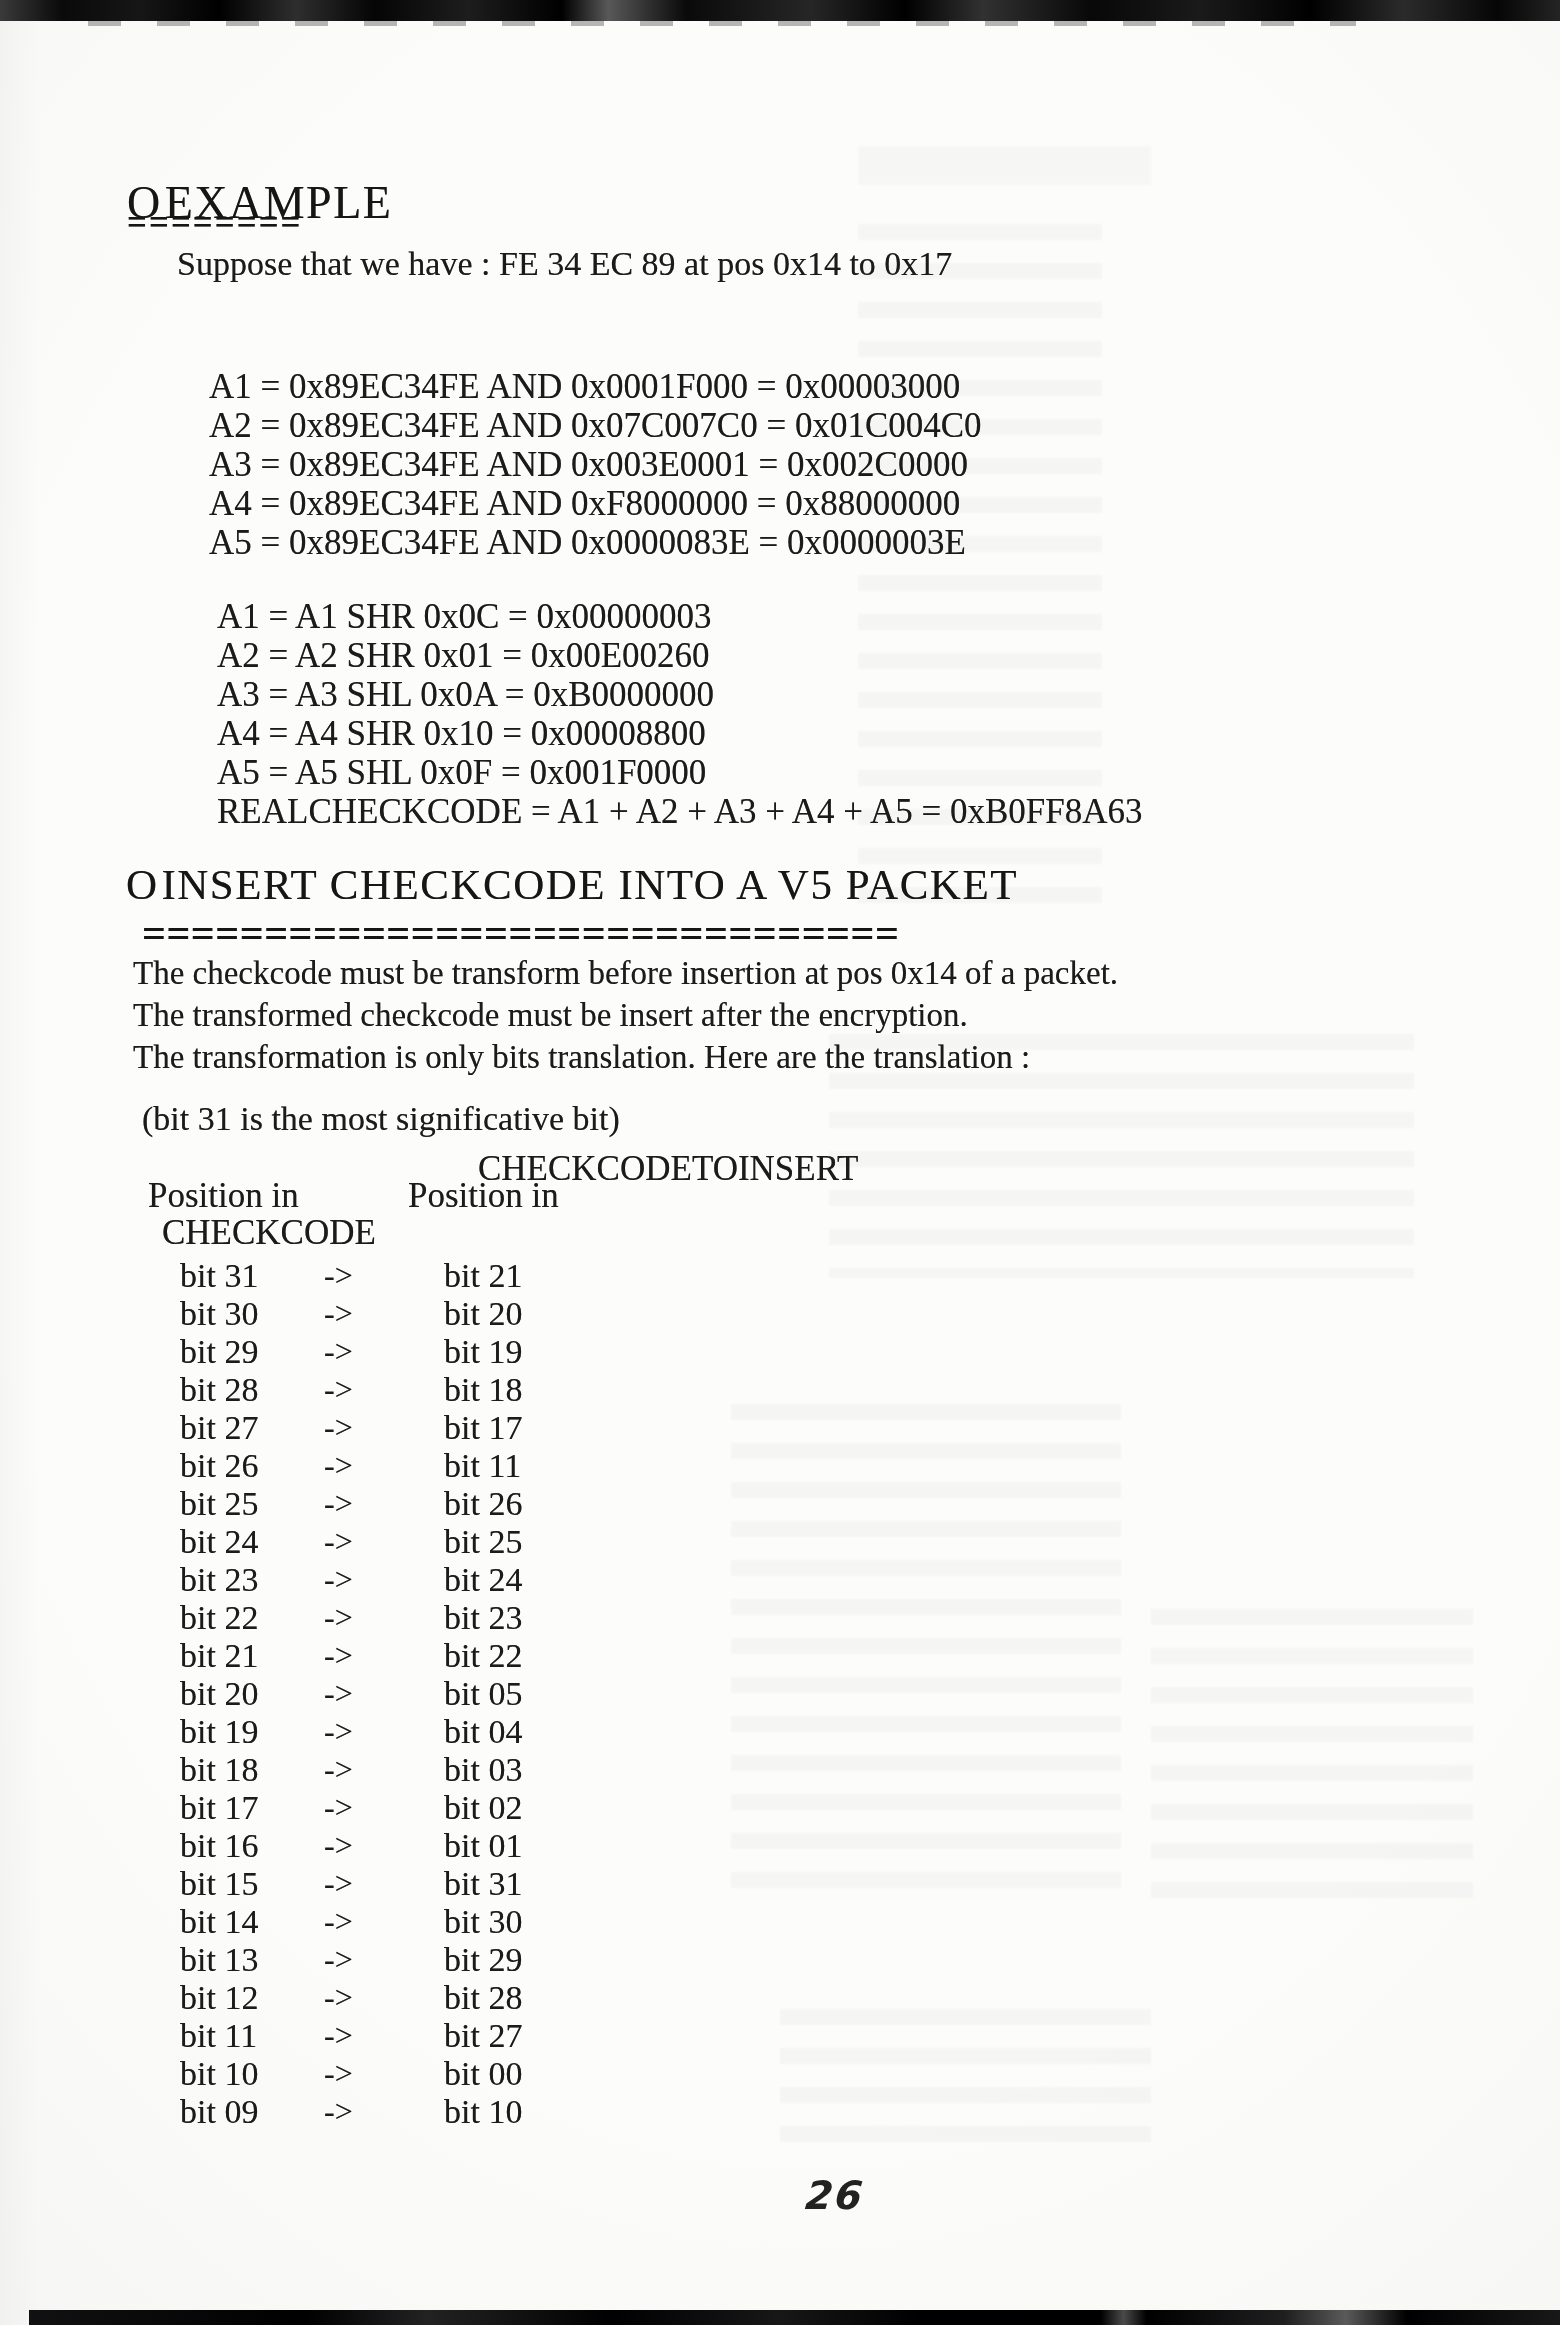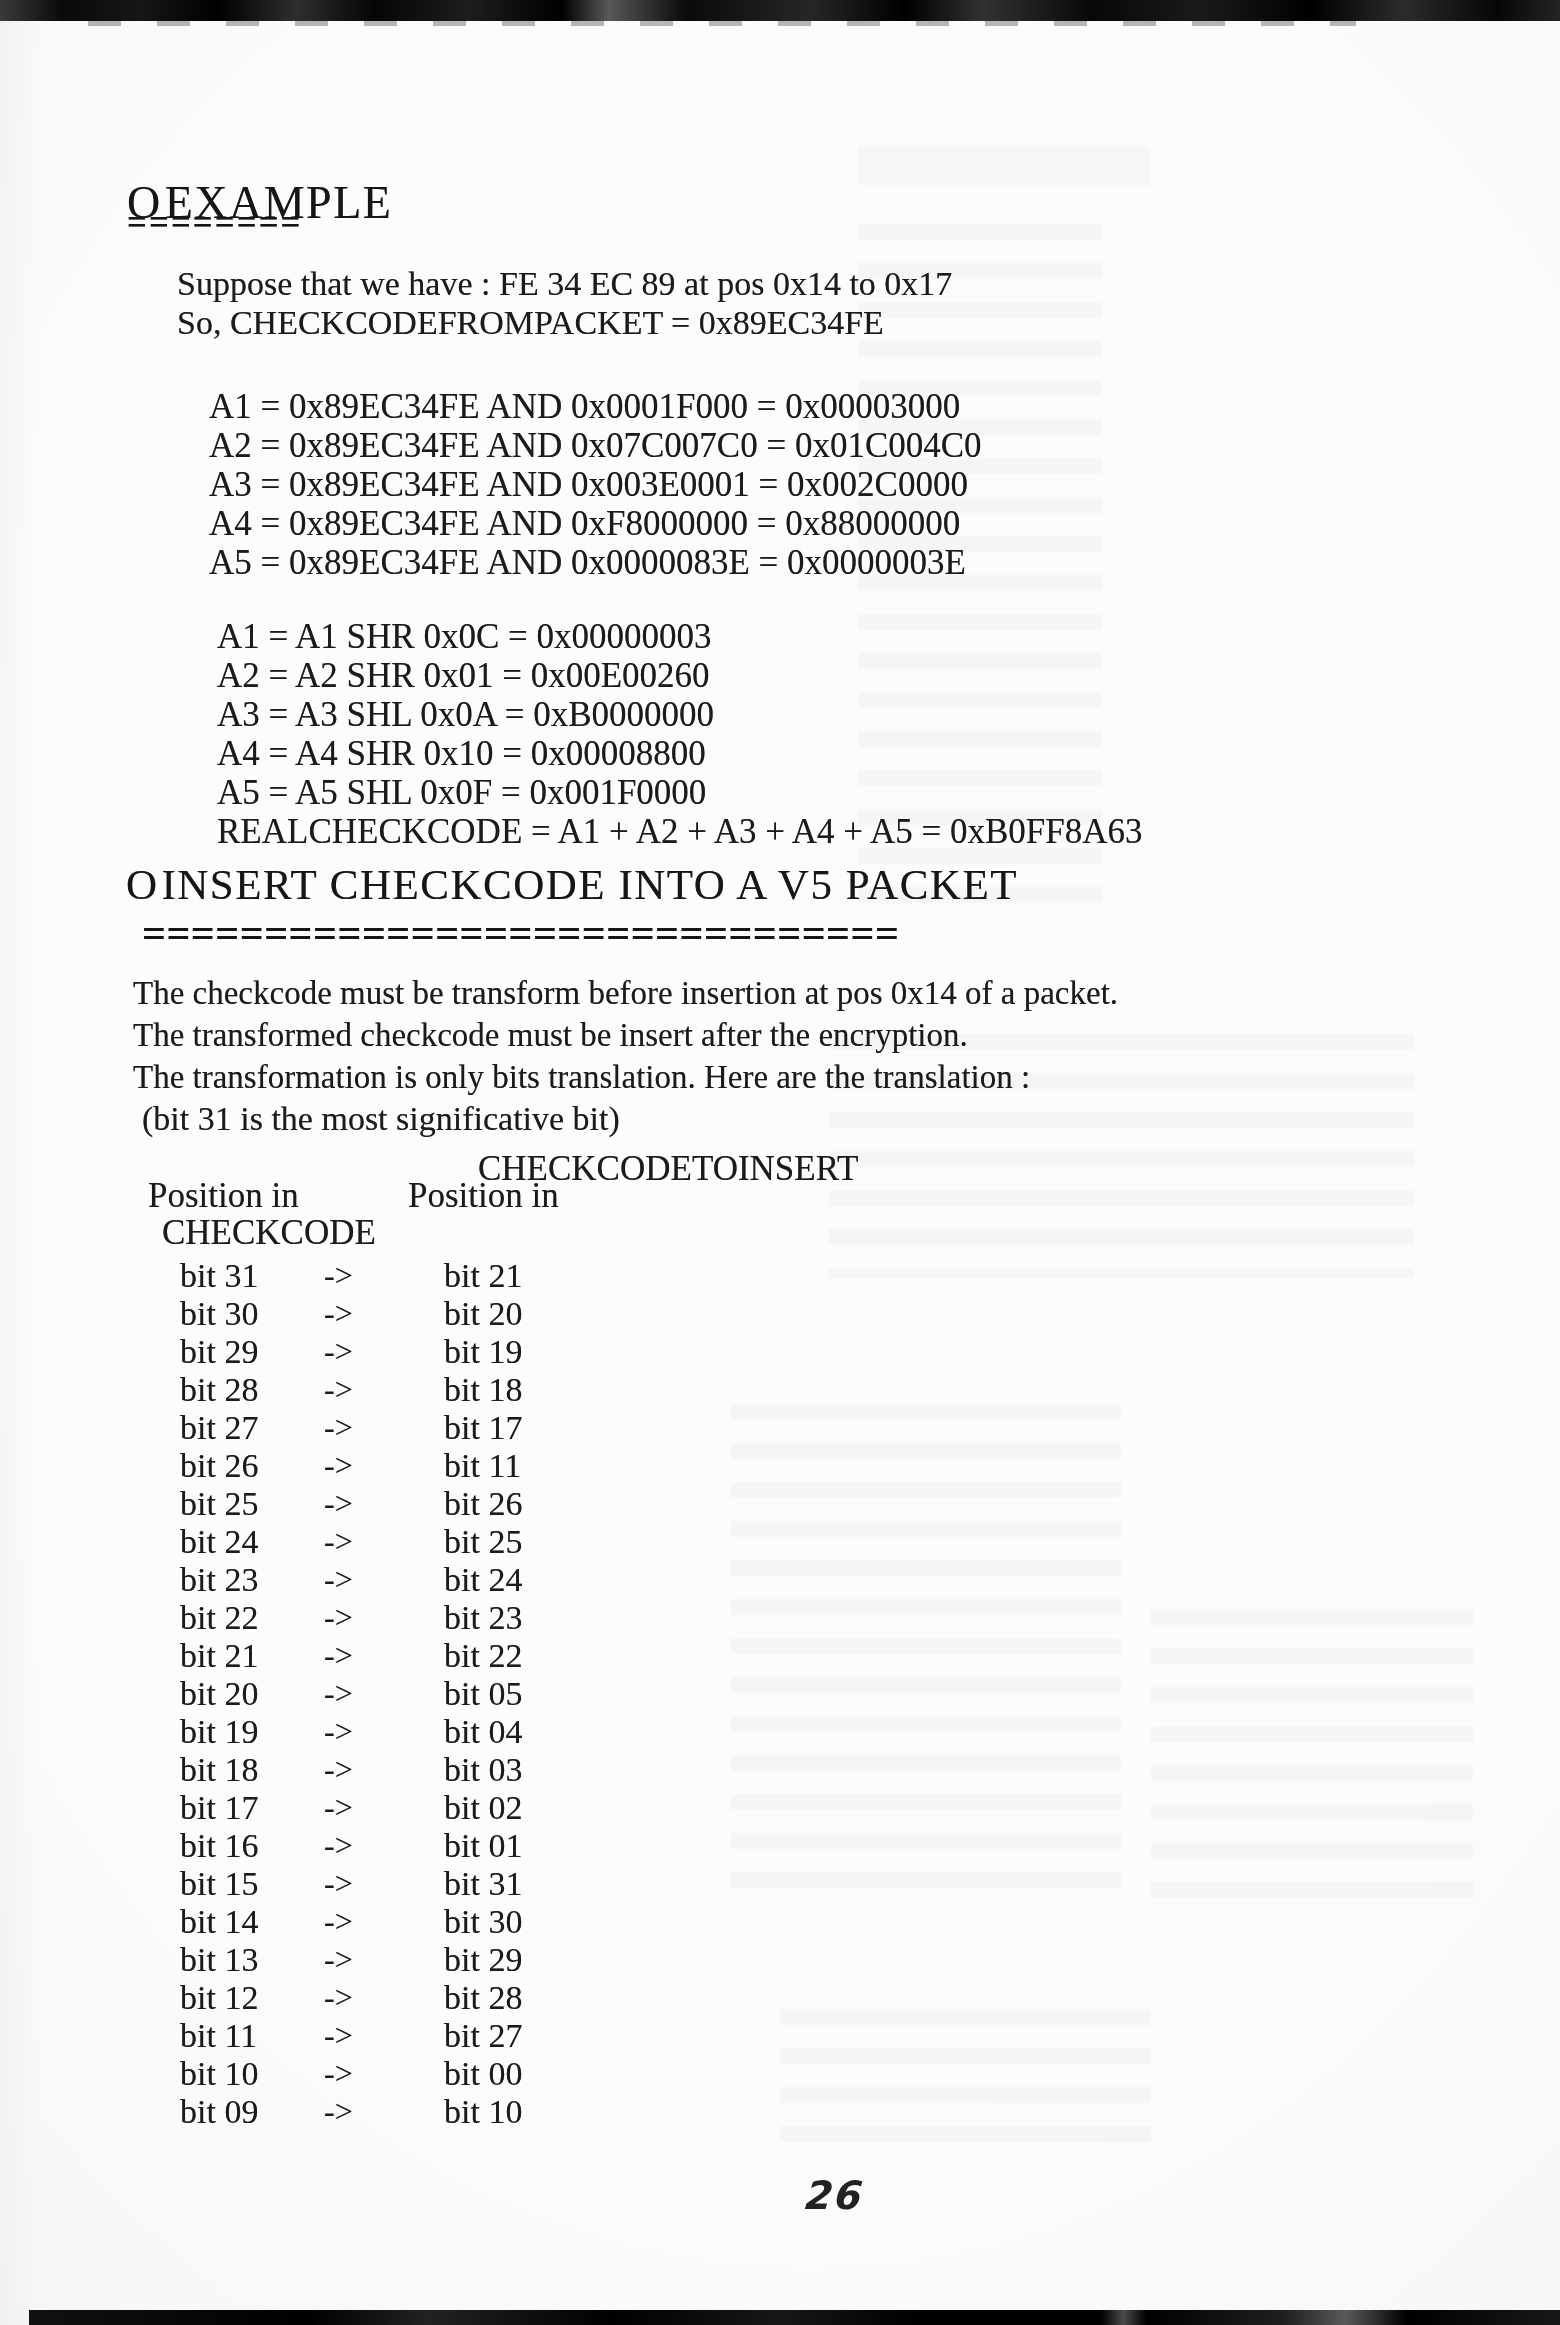--- a/index.html
+++ b/index.html
@@ -51,21 +51,21 @@
     position:absolute;margin:0;font-weight:normal;white-space:nowrap;
     letter-spacing:1.5px;color:#161616;
   }
   .h-example{left:127px;top:176px;font-size:46px;}
   .h-insert{left:126px;top:860px;font-size:43px;}
   .bullet{display:inline-block;margin-right:2.9px;}
   .underline{position:absolute;white-space:nowrap;color:#161616;font-weight:bold;}
   .u-example{left:127px;top:203px;font-size:35px;letter-spacing:2px;}
   .u-insert{left:142px;top:909px;font-size:42px;letter-spacing:0.5px;}
 
-  .textblock{position:absolute;white-space:nowrap;margin-top:20px;}
+  .textblock{position:absolute;white-space:nowrap;}
   .tline{white-space:nowrap;}
   .intro{left:177px;top:244px;font-size:34px;line-height:39px;}
   .and-block{left:209px;top:367px;font-size:35px;line-height:39px;}
   .shift-block{left:217px;top:597px;font-size:35px;line-height:39px;}
   .para{left:133px;top:952px;font-size:33px;line-height:42px;}
   .note{position:absolute;left:142px;top:1100px;font-size:34px;white-space:nowrap;}
 
   .th{position:absolute;font-size:35px;white-space:nowrap;}
   .th1a{left:148px;top:1176px;}
   .th2a{left:408px;top:1176px;}
@@ -103,21 +103,20 @@
   <div class="ghost g5 glines"></div>
   <div class="ghost g6 glines"></div>
 
   <h1 class="heading h-example"><span class="bullet">O</span><span>EXAMPLE</span></h1>
   <div class="underline u-example">========</div>
 
   <div class="textblock intro">
 
       <div class="tline">Suppose that we have : FE 34 EC 89 at pos 0x14 to 0x17</div>
 
-      <div class="tline">So, CHECKCODEFROMPACKET = 0x89EC34FE</div>
     </div>
 
   <div class="textblock and-block">
 
       <div class="tline">A1 = 0x89EC34FE AND 0x0001F000 = 0x00003000</div>
 
       <div class="tline">A2 = 0x89EC34FE AND 0x07C007C0 = 0x01C004C0</div>
 
       <div class="tline">A3 = 0x89EC34FE AND 0x003E0001 = 0x002C0000</div>
 

